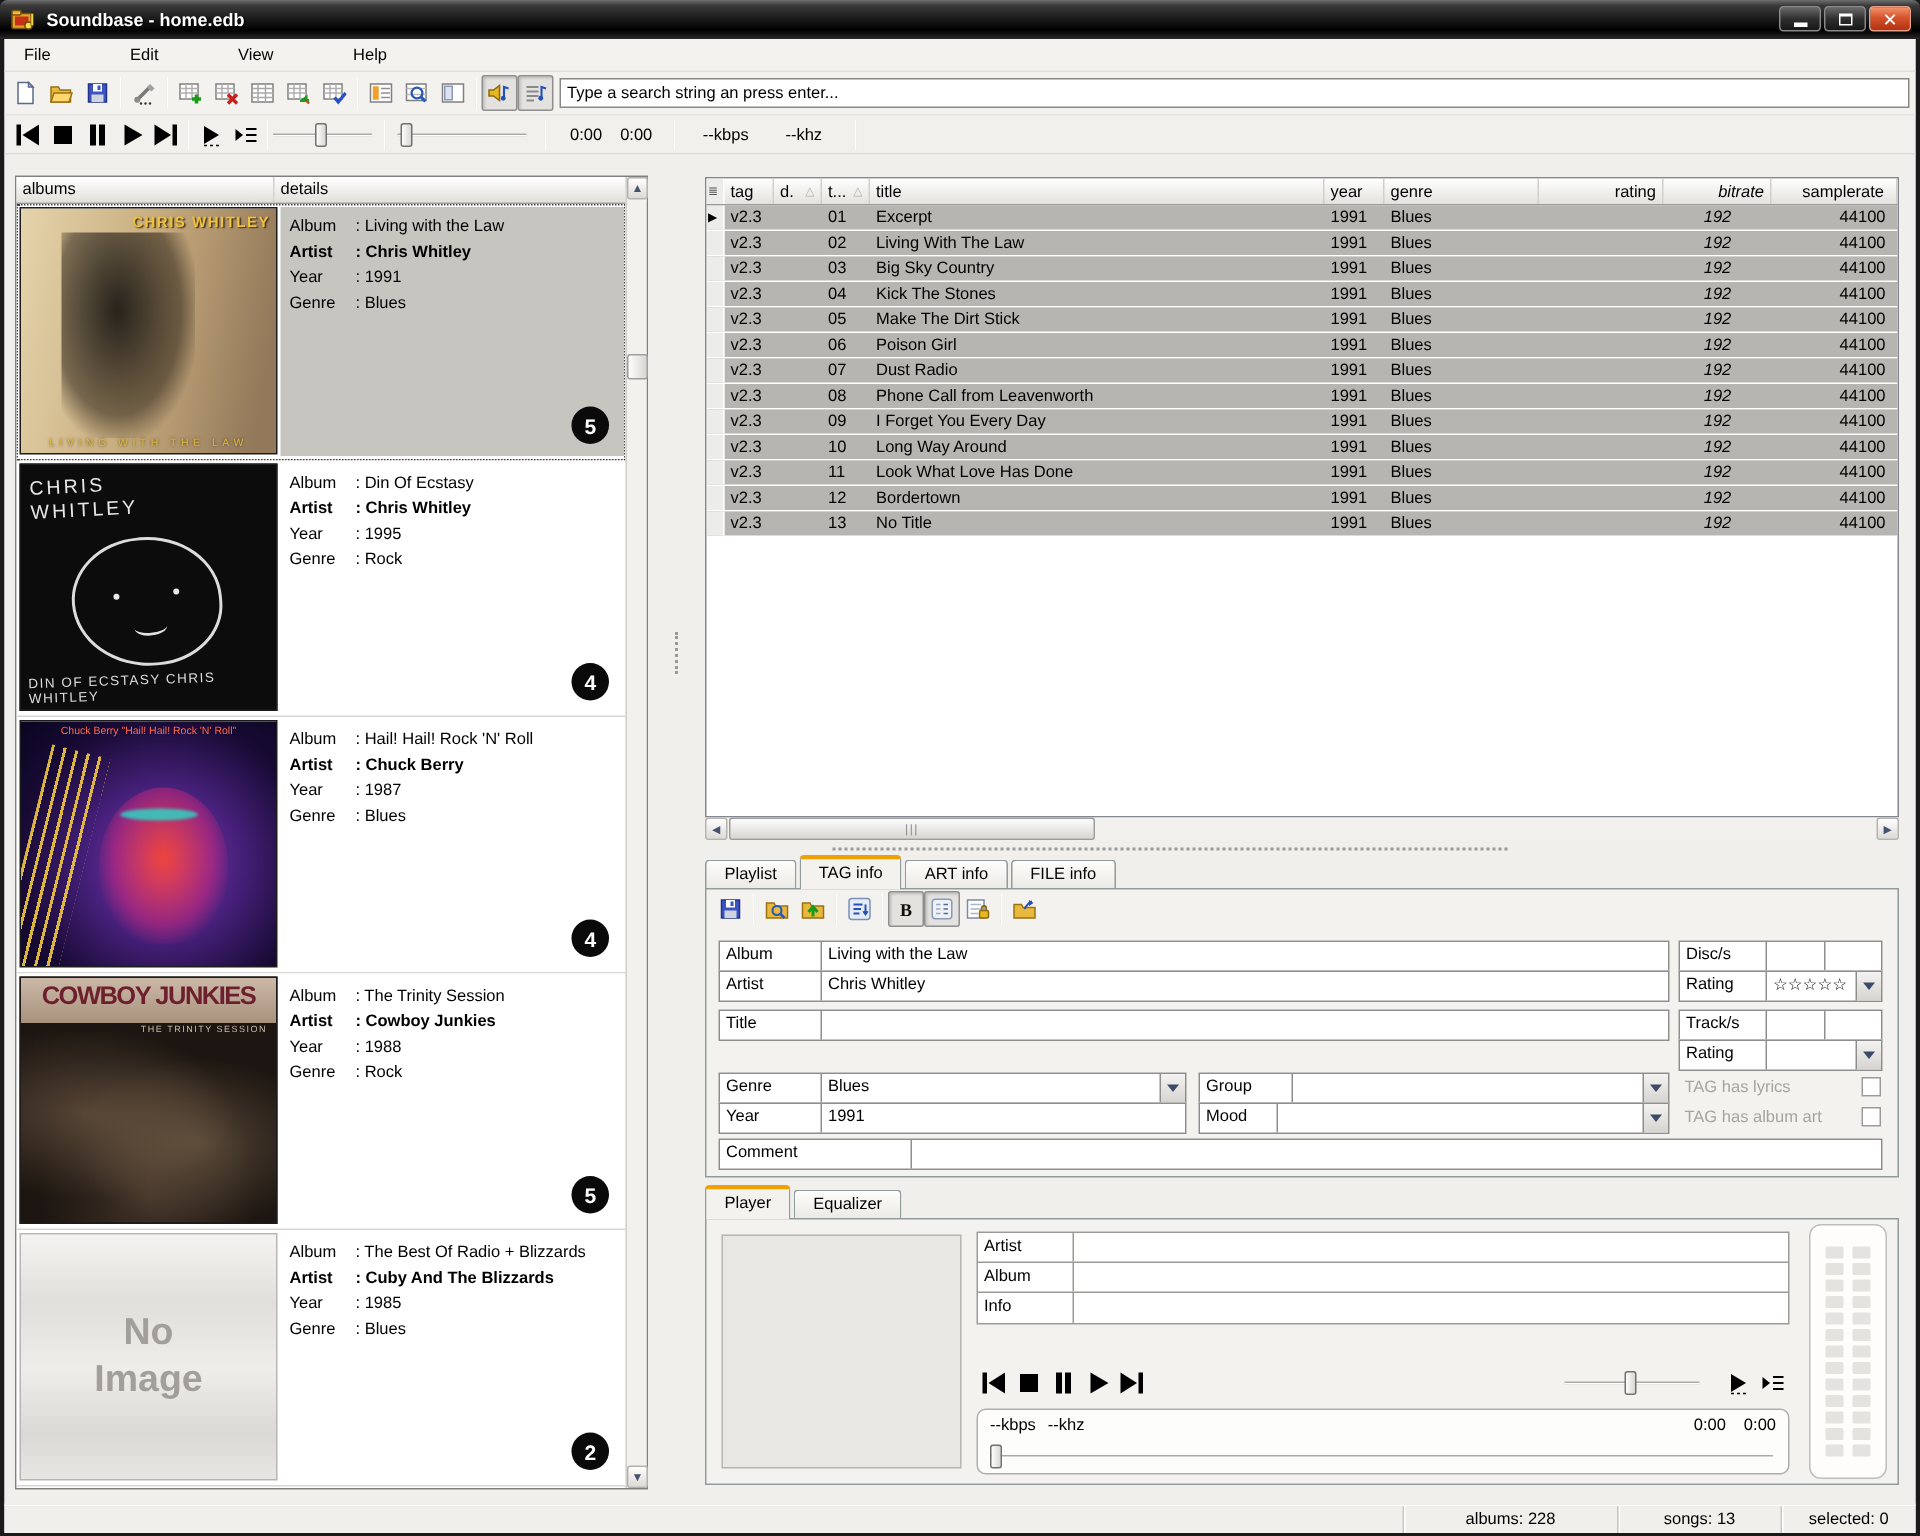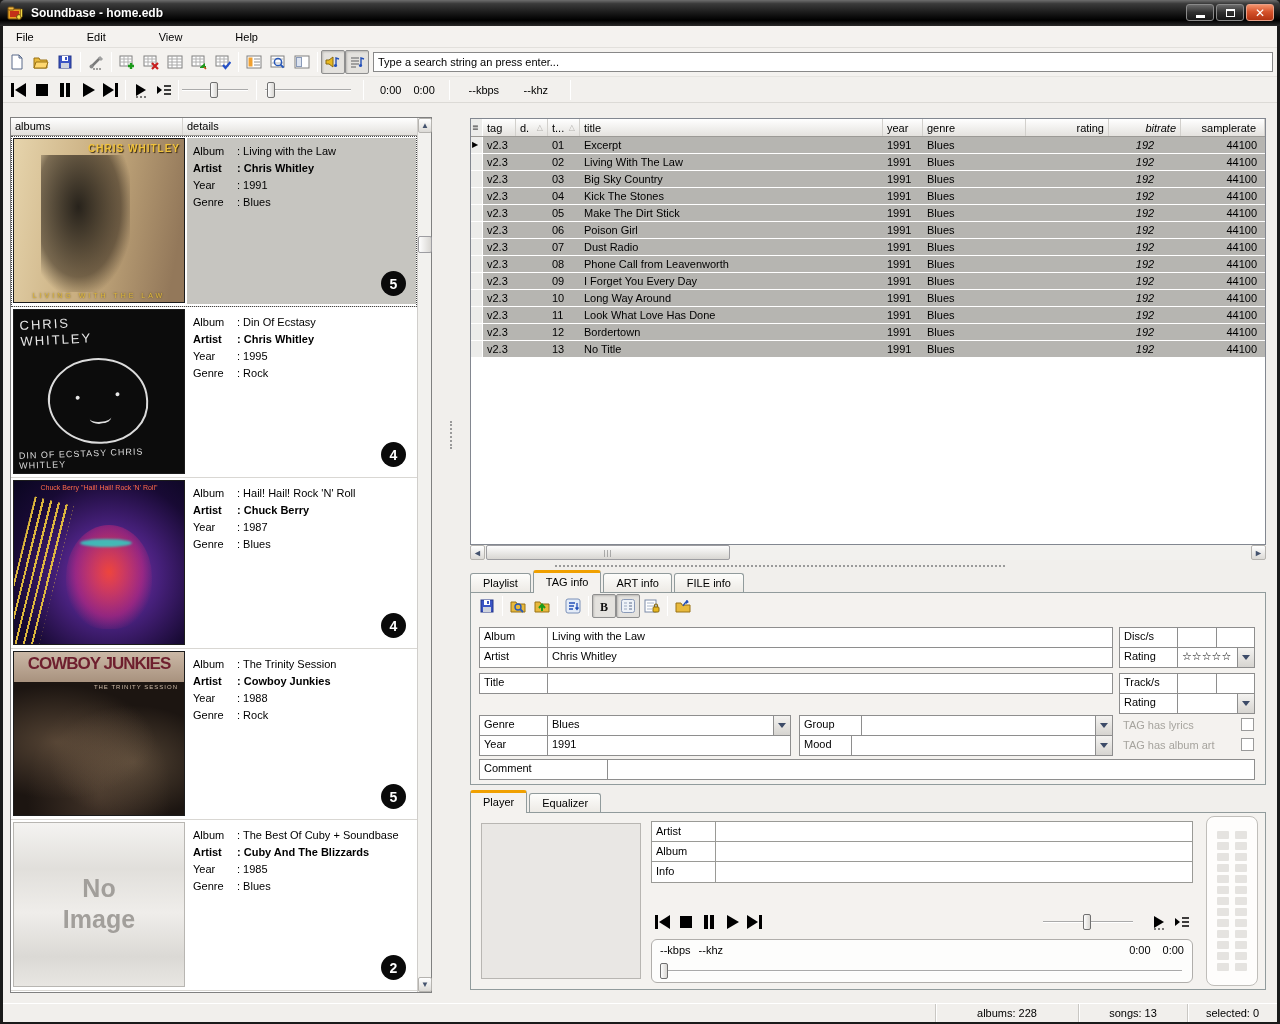--- a/index.html
+++ b/index.html
@@ -486,21 +486,21 @@
                 <div class="rate-badge">5</div>
               </div>
             </div>
             <div class="album-entry">
               <div class="cover kind-no-image">
                 <div class="cv-noimg-text">No Image</div>
               </div>
               <div class="details">
                 <div class="drow">
                   <span class="dlab">Album</span>
-                  <span class="dval">: The Best Of Cuby + Soundbase</span>
+                  <span class="dval">: The Best Of Radio + Blizzards</span>
                 </div>
                 <div class="drow bold">
                   <span class="dlab">Artist</span>
                   <span class="dval">: Cuby And The Blizzards</span>
                 </div>
                 <div class="drow">
                   <span class="dlab">Year</span>
                   <span class="dval">: 1985</span>
                 </div>
                 <div class="drow">

